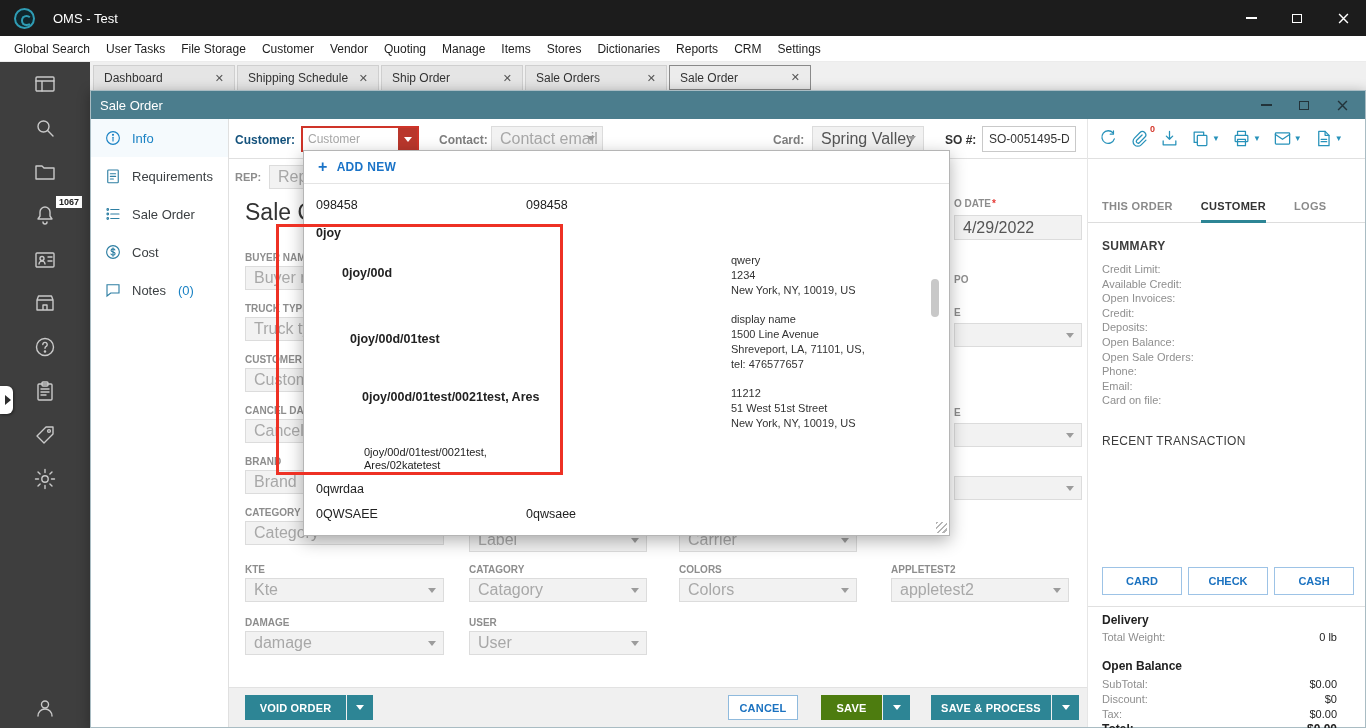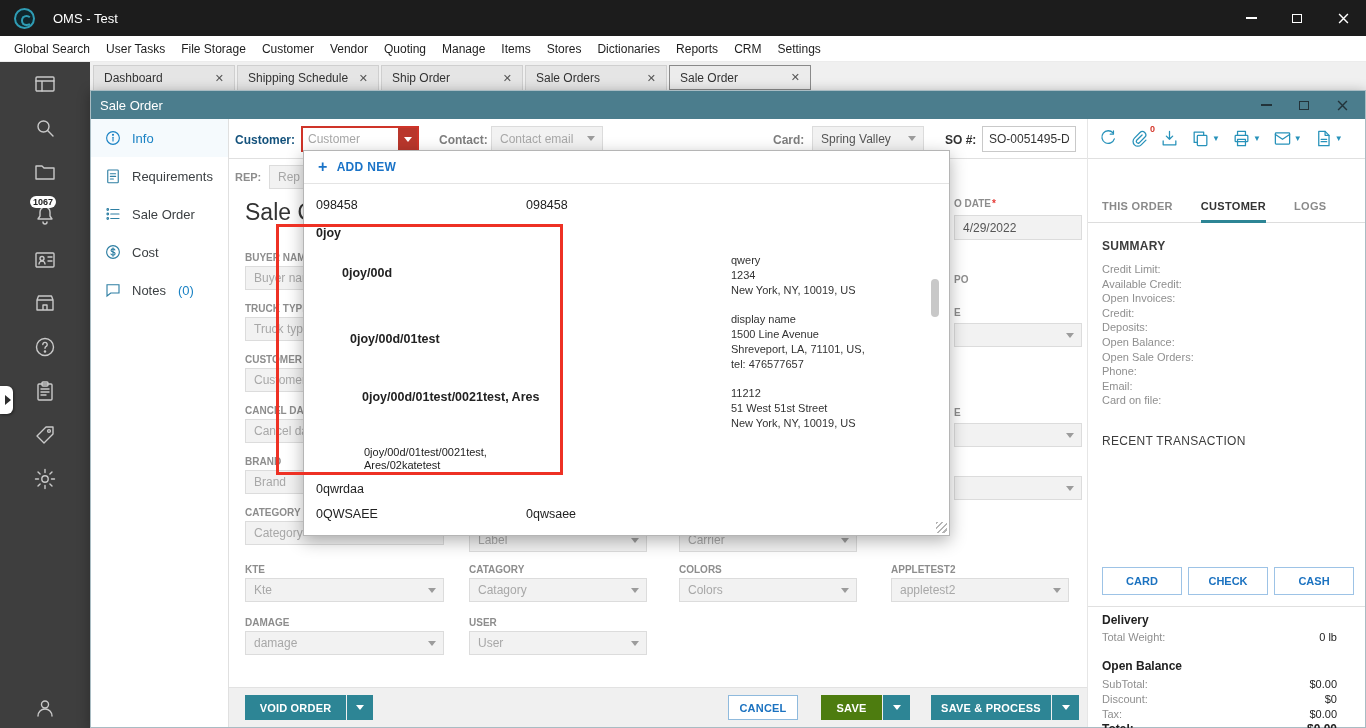--- a/index.html
+++ b/index.html
@@ -19,21 +19,21 @@
   
   .menubar{position:absolute;top:36px;left:0;width:1366px;height:26px;background:#fff;display:flex;align-items:center;padding-left:6px;border-bottom:1px solid #ececec}
   .menu-item{padding:0 8px;font-size:12px;color:#1d1d1d;white-space:nowrap}
 
   
   .sidebar{position:absolute;top:62px;left:0;width:90px;height:666px;background:#3e3e3e}
   .side-icon{position:absolute;left:33px;width:24px;height:24px;color:#c9c9c9}
   .side-icon svg{width:24px;height:24px;stroke:#c9c9c9;fill:none;stroke-width:1.4;stroke-linecap:round;stroke-linejoin:round}
   .si1{top:10px}.si2{top:54px}.si3{top:98px}.si4{top:141px}.si5{top:186px}.si6{top:229px}
   .si7{top:273px}.si8{top:317px}.si9{top:361px}.si10{top:405px}.si11{top:634px}
-  .side-badge{position:absolute;left:30px;top:134px;background:#fff;color:#222;font-size:9px;font-weight:bold;padding:1px 3px;border-radius:6px;line-height:10px}
+  .side-badge{position:absolute;left:56px;top:134px;background:#fff;color:#222;font-size:9px;font-weight:bold;padding:1px 3px;border-radius:0;line-height:10px}
   .flyout{position:absolute;left:0;top:386px;width:13px;height:28px;background:#fff;border-radius:0 6px 6px 0;box-shadow:1px 1px 3px rgba(0,0,0,.45);z-index:5;display:flex;align-items:center;justify-content:center}
   .flyout::after{content:"";border-top:5px solid transparent;border-bottom:5px solid transparent;border-left:6px solid #2d2d2d;margin-left:2px}
 
   
   .tabbar{position:absolute;top:62px;left:90px;width:1276px;height:28px;background:#f0f0f0;display:flex;align-items:flex-end;padding-left:3px}
   .tab{width:142px;height:25px;display:flex;align-items:center;justify-content:space-between;background:#e5e5e5;border:1px solid #cfcfcf;border-bottom:none;padding:0 10px;font-size:12px;color:#333;margin-right:2px}
   .tab.active{background:#ececec;border:1px solid #8a8a8a}
   .tab-x{color:#555;font-size:11px;margin-left:8px}
 
   
@@ -50,21 +50,21 @@
   .nav-count{color:#1a82c4;margin-left:2px}
 
   
   .win-form{position:absolute;top:28px;left:138px;width:858px;bottom:0;overflow:hidden;background:#fff}
   .form-toolbar{position:absolute;top:0;left:0;width:100%;height:40px;border-bottom:1px solid #e0e0e0}
   .tlab{position:absolute;top:14px;font-size:12px;font-weight:bold;white-space:nowrap}
   .lab-customer{left:6px;color:#14527c}
   .lab-contact{left:210px;color:#7e7e7e}
   .lab-store{left:544px;color:#7e7e7e}
   .lab-so{left:716px;color:#333}
-  .fake-input,.fake-select{height:24px;background:#f2f2f2;border:1px solid #dcdcdc;display:flex;align-items:center;padding:0 8px;font-size:12px;position:relative;overflow:hidden;white-space:nowrap}
+  .fake-input,.fake-select{height:24px;background:#f2f2f2;border:1px solid #dcdcdc;display:flex;align-items:center;padding:0 8px;font-size:16px;position:relative;overflow:hidden;white-space:nowrap}
   .ph{color:#a8a8a8}
   .val{color:#555}
   .fake-select::after{content:"";position:absolute;right:7px;top:9px;border-left:4px solid transparent;border-right:4px solid transparent;border-top:5px solid #9c9c9c}
   .sel-customer{position:absolute;left:72px;top:7px;width:118px;height:26px;border:2px solid #cf3429;background:#fff;display:flex;align-items:center;padding-left:5px}
   .caret-btn{position:absolute;right:0;top:0;bottom:0;width:19px;background:#b9372c;display:flex;align-items:center;justify-content:center}
   .caret-btn::after{content:"";border-left:4px solid transparent;border-right:4px solid transparent;border-top:5px solid #fff}
   .sel-contact{position:absolute;left:262px;top:7px;width:112px;height:26px}
   .sel-store{position:absolute;left:583px;top:7px;width:112px;height:26px}
   .inp-so{position:absolute;left:753px;top:7px;width:94px;height:26px;background:#fff;border:1px solid #c9c9c9;display:flex;align-items:center;padding-left:6px;color:#333}
   .lab-rep{position:absolute;left:6px;top:52px;font-size:11px;color:#8d8d8d;font-weight:bold}

